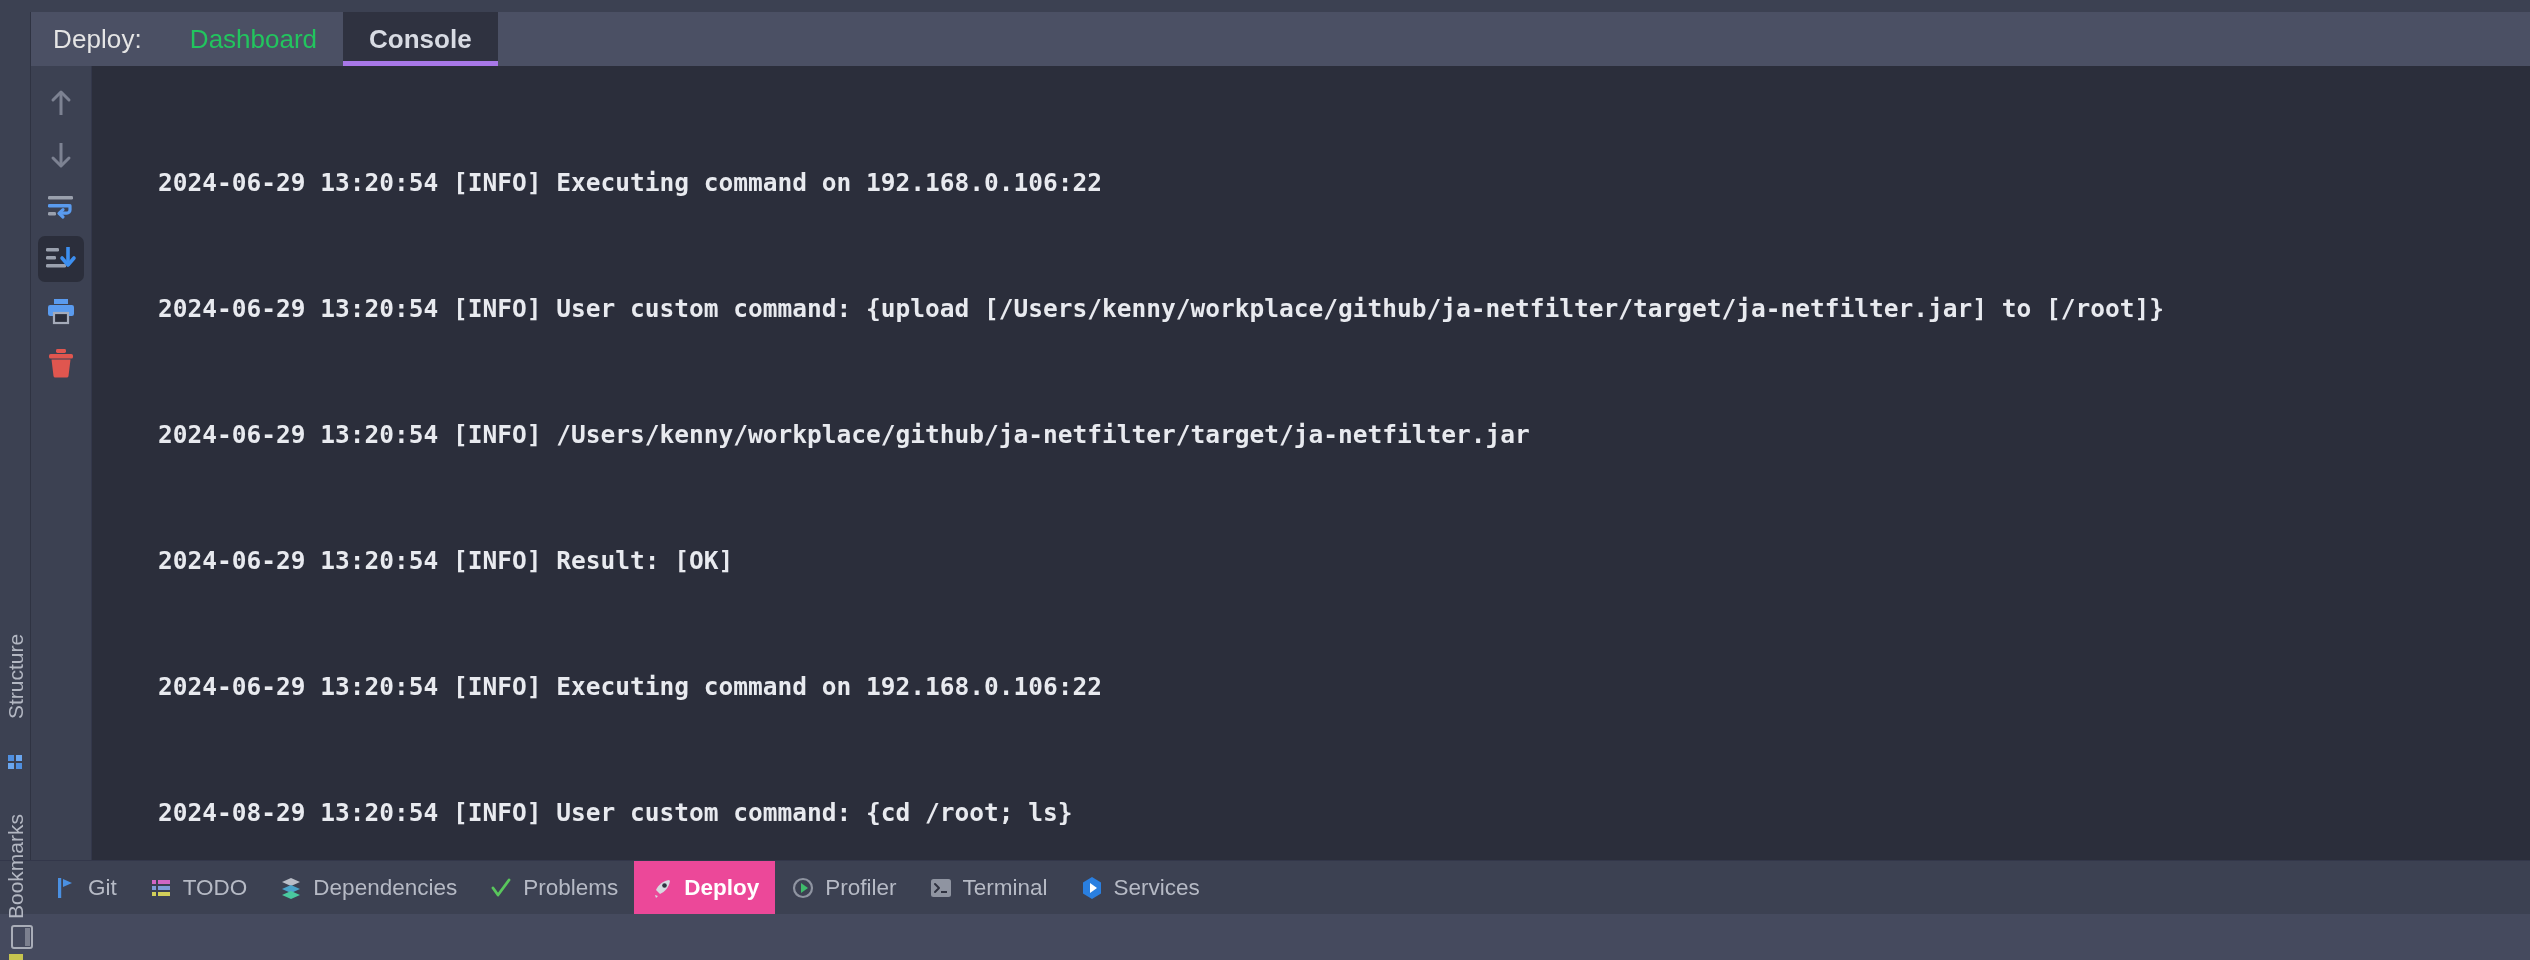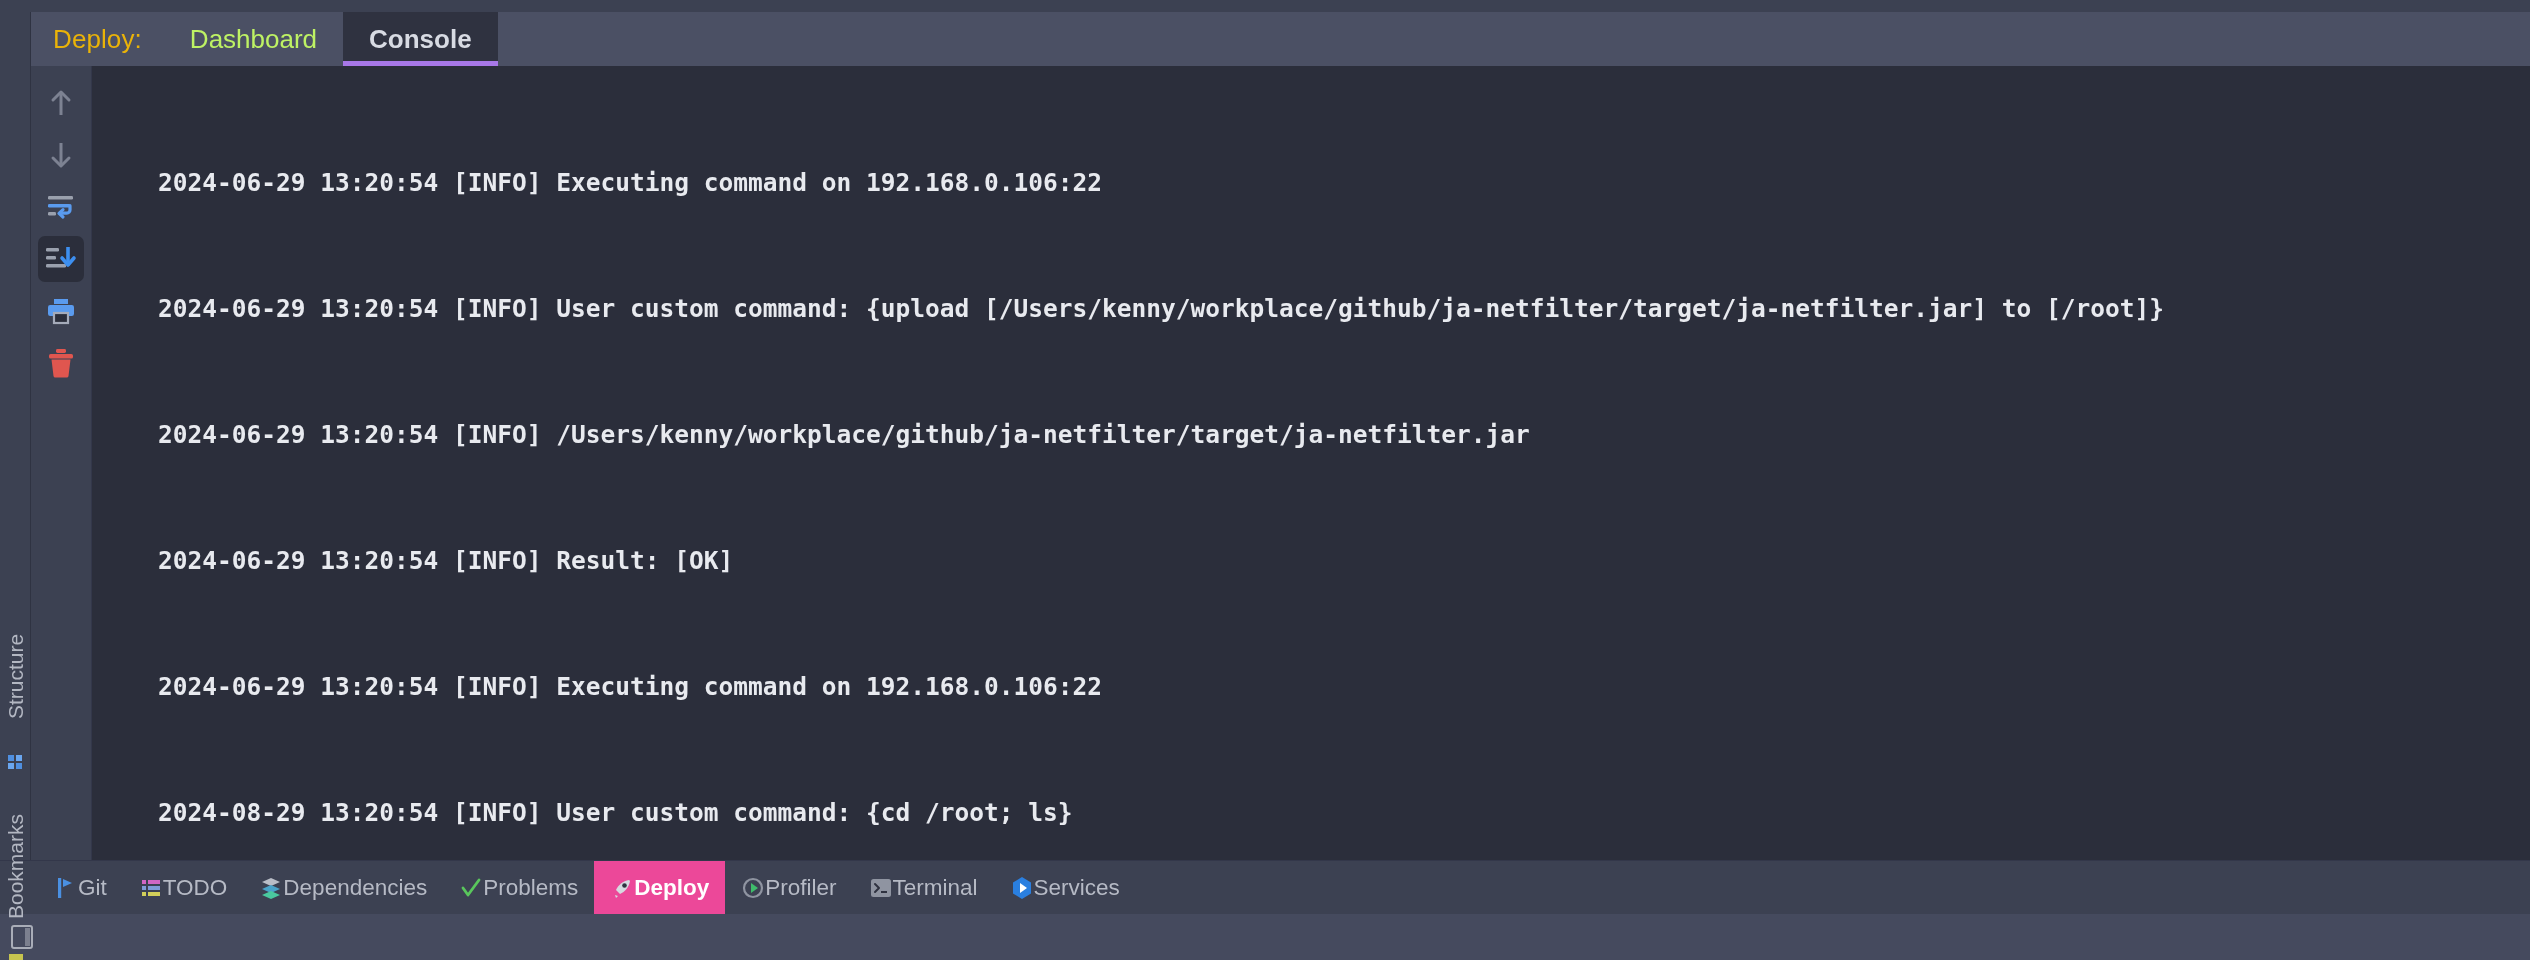--- a/index.html
+++ b/index.html
@@ -40,30 +40,30 @@
   }
   .tabstrip {
     display: flex;
     align-items: stretch;
     background: #4b5064;
   }
   .tab-plainlabel {
     display: flex;
     align-items: center;
     padding: 0 22px 0 22px;
-    color: #eab308;
+    color: #e5e5e5;
     font-size: 26px;
     letter-spacing: 0.1px;
     background: #4b5064;
   }
   .tab {
     display: flex;
     align-items: center;
     padding: 0 26px;
-    color: #bef264;
+    color: #22c55e;
     font-size: 26px;
     background: #4b5064;
     position: relative;
     cursor: default;
   }
   .tab.active {
     background: #2f3240;
     color: #d8dbe3;
     font-weight: bold;
   }
@@ -211,21 +211,21 @@
     display: flex;
     align-items: stretch;
     flex: 0 0 auto;
     border-top: 1px solid #33374a;
     box-sizing: border-box;
   }
   .bottombar-pad { width: 38px; }
   .bbtn {
     display: flex;
     align-items: center;
-    gap: 0;
+    gap: 10px;
     padding: 0 16px;
     color: #b6bac5;
     font-size: 22.5px;
     cursor: default;
   }
   .bbtn.active {
     background: #ec4899;
     color: #ffffff;
     font-weight: bold;
   }

